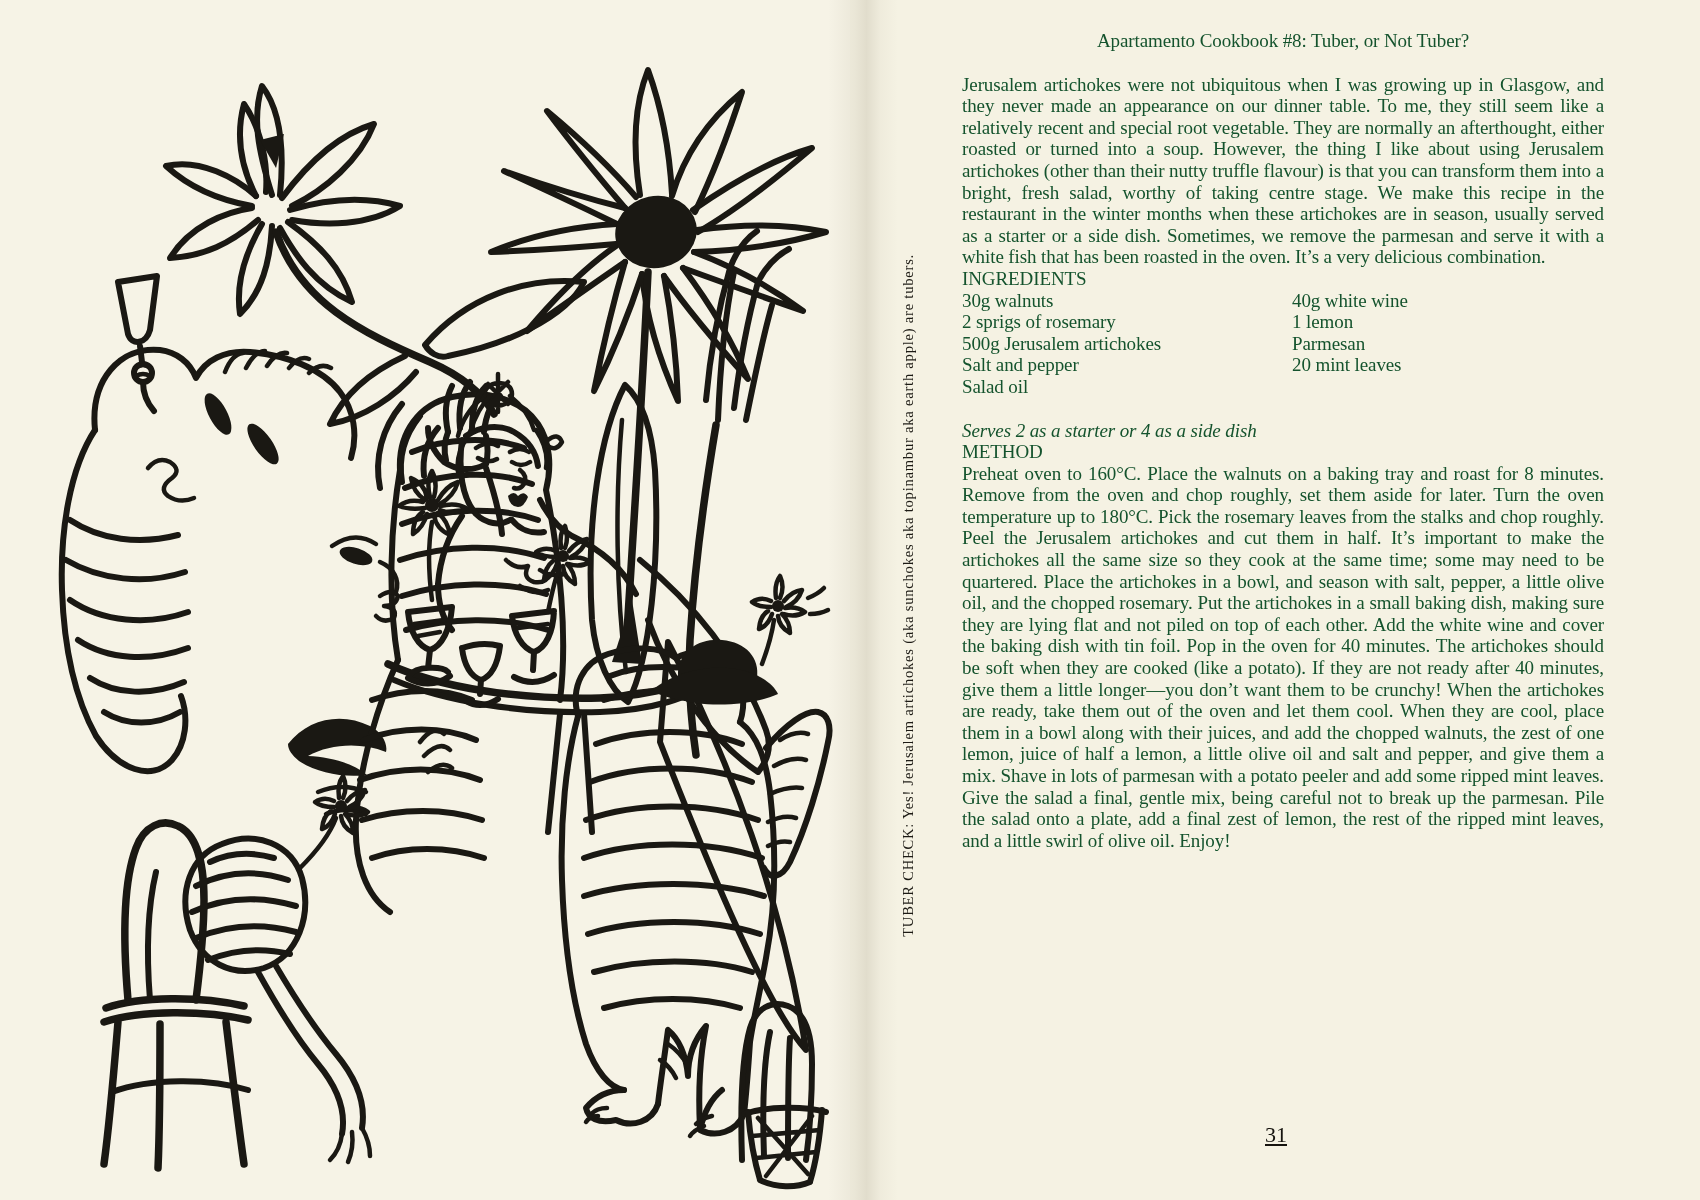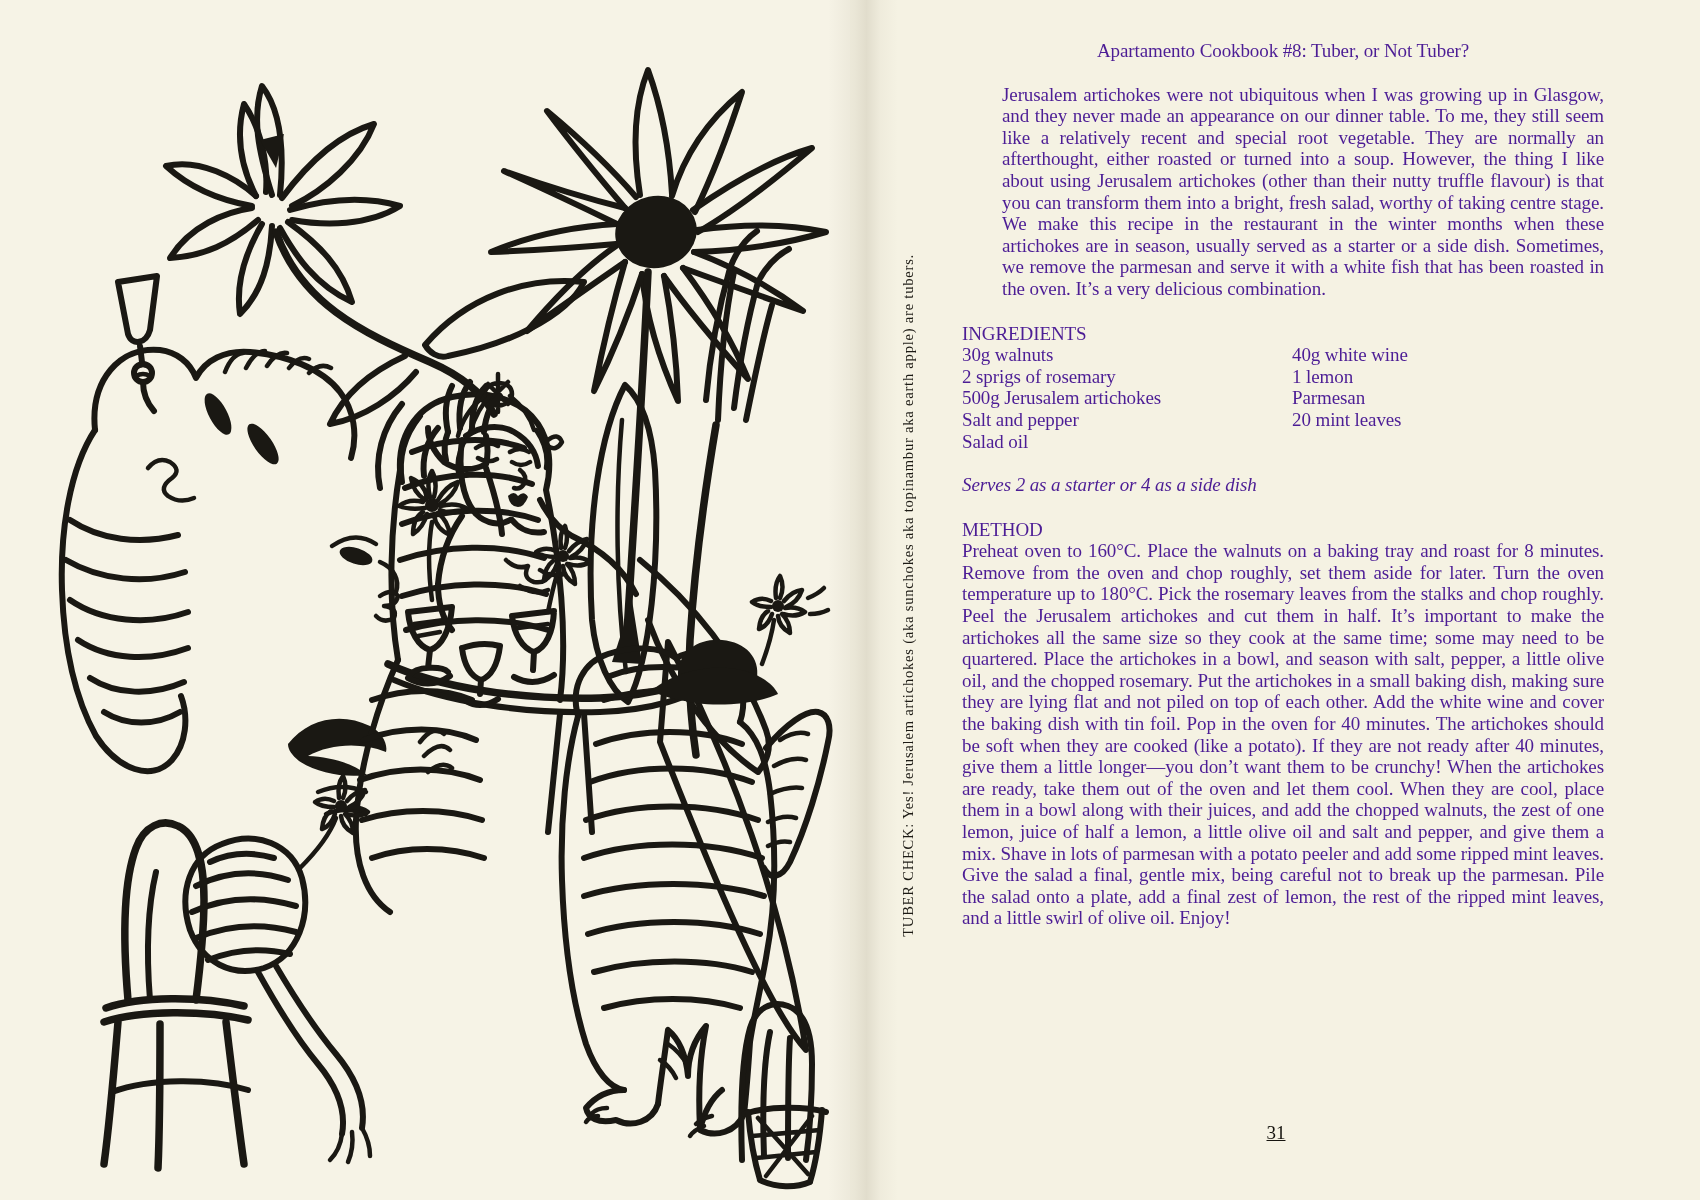--- a/index.html
+++ b/index.html
@@ -26,34 +26,34 @@
   .sidenote-wrap{
     position:absolute;left:893px;top:255px;height:680px;width:30px;
     display:flex;align-items:center;justify-content:center;
   }
   .sidenote{
     writing-mode:vertical-rl;transform:rotate(180deg);
     font-size:14.5px;letter-spacing:0.8px;color:#1c1a14;white-space:nowrap;
   }
 
   .text-col{
-    position:absolute;left:962px;top:40px;width:642px;
-    font-size:19px;line-height:21.6px;letter-spacing:-0.1px;color:#4c1d95;
+    position:absolute;left:962px;top:30px;width:642px;
+    font-size:19px;line-height:21.6px;letter-spacing:-0.1px;color:#14532d;
   }
   .title{text-align:center;}
   .byline{margin-top:22px;text-align:center;}
   .recipe-title{text-align:center;}
-  .intro{margin-top:22px;text-align:justify;margin-left:40px;}
-  .section-heading{margin-top:23px;}
+  .intro{margin-top:22px;text-align:justify;}
+  .section-heading{}
   .ing-columns{display:flex;}
   .ing-col1{width:330px;}
   .ing-col2{flex:1;font-family:Liberation Serif, serif;}
   .serves{margin-top:22px;font-style:italic;}
   .method{text-align:justify;}
-  .page-number{position:absolute;left:1256px;top:1122px;width:40px;text-align:center;font-size:19px;text-decoration:underline;}
+  .page-number{position:absolute;left:1256px;top:1122px;width:40px;text-align:center;font-size:22px;text-decoration:underline;}
 </style>
 </head>
 <body>
 
 <div class="page page-left-bg"></div>
 <div class="page page-right-bg"></div>
 
 <svg class="illustration" viewBox="0 0 850 1200" aria-hidden="true">
 
   <g>

